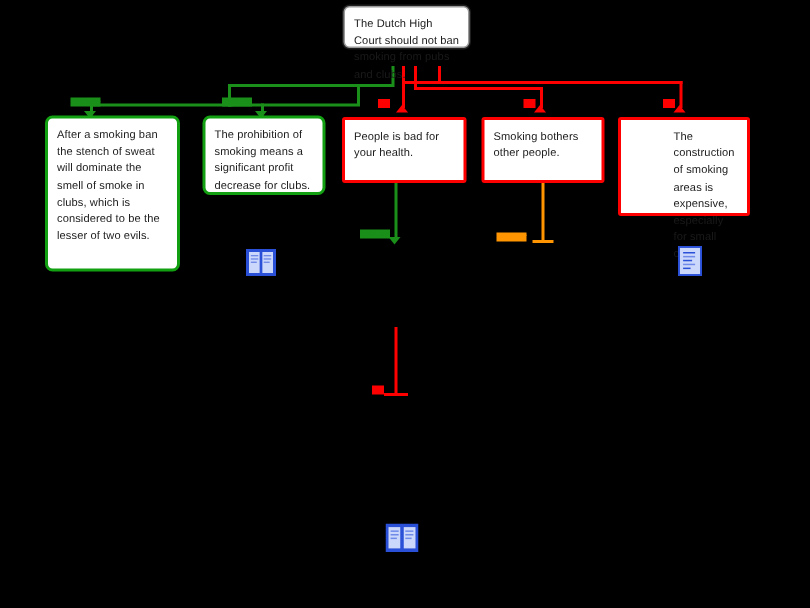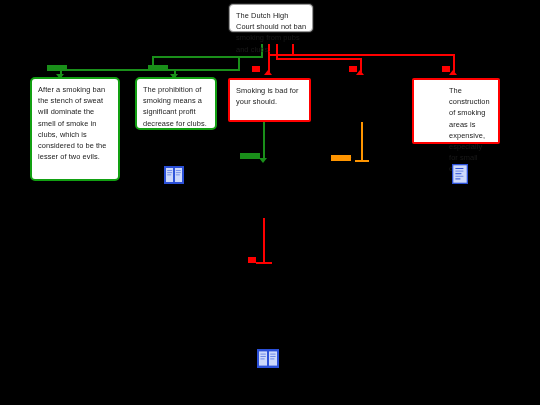--- a/index.html
+++ b/index.html
@@ -129,22 +129,23 @@
   <div class="elabel g" style="left:240px; top:153px;">because</div>
   <div class="elabel o" style="left:331px; top:155px;">however</div>
   <div class="elabel r" style="left:248px; top:257px;">but</div>
 
   <div class="node root" style="left:229px; top:4px; width:84px; height:28px;">The Dutch High Court should not ban smoking from pubs and clubs.</div>
 
   <div class="node green" style="left:30px; top:77px; width:90px; height:104px;">After a smoking ban the stench of sweat will dominate the smell of smoke in clubs, which is considered to be the lesser of two evils.</div>
 
   <div class="node green" style="left:135px; top:77px; width:82px; height:53px;">The prohibition of smoking means a significant profit decrease for clubs.</div>
 
-  <div class="node red" style="left:228px; top:78px; width:83px; height:44px;">Smoking is bad for your should.</div>
+  <div class="node red" style="left:228px; top:78px; width:83px; height:44px;">People is bad for your health.</div>
 
+  <div class="node red" style="left:321px; top:78px; width:82px; height:44px;">Smoking bothers other people.</div>
 
   <div class="node red" style="left:412px; top:78px; width:88px; height:66px;padding-left:35px;">The construction of smoking areas is expensive, especially for small clubs.</div>
 
 
 
 
   <div class="icon" style="left:164px; top:166px;">
     <svg width="20" height="18" viewBox="0 0 20 18" xmlns="http://www.w3.org/2000/svg">
       <rect x="0" y="0" width="20" height="18" fill="#2b50d8"></rect>
       <rect x="2" y="2" width="7.2" height="14" fill="#ccd8fb"></rect>

